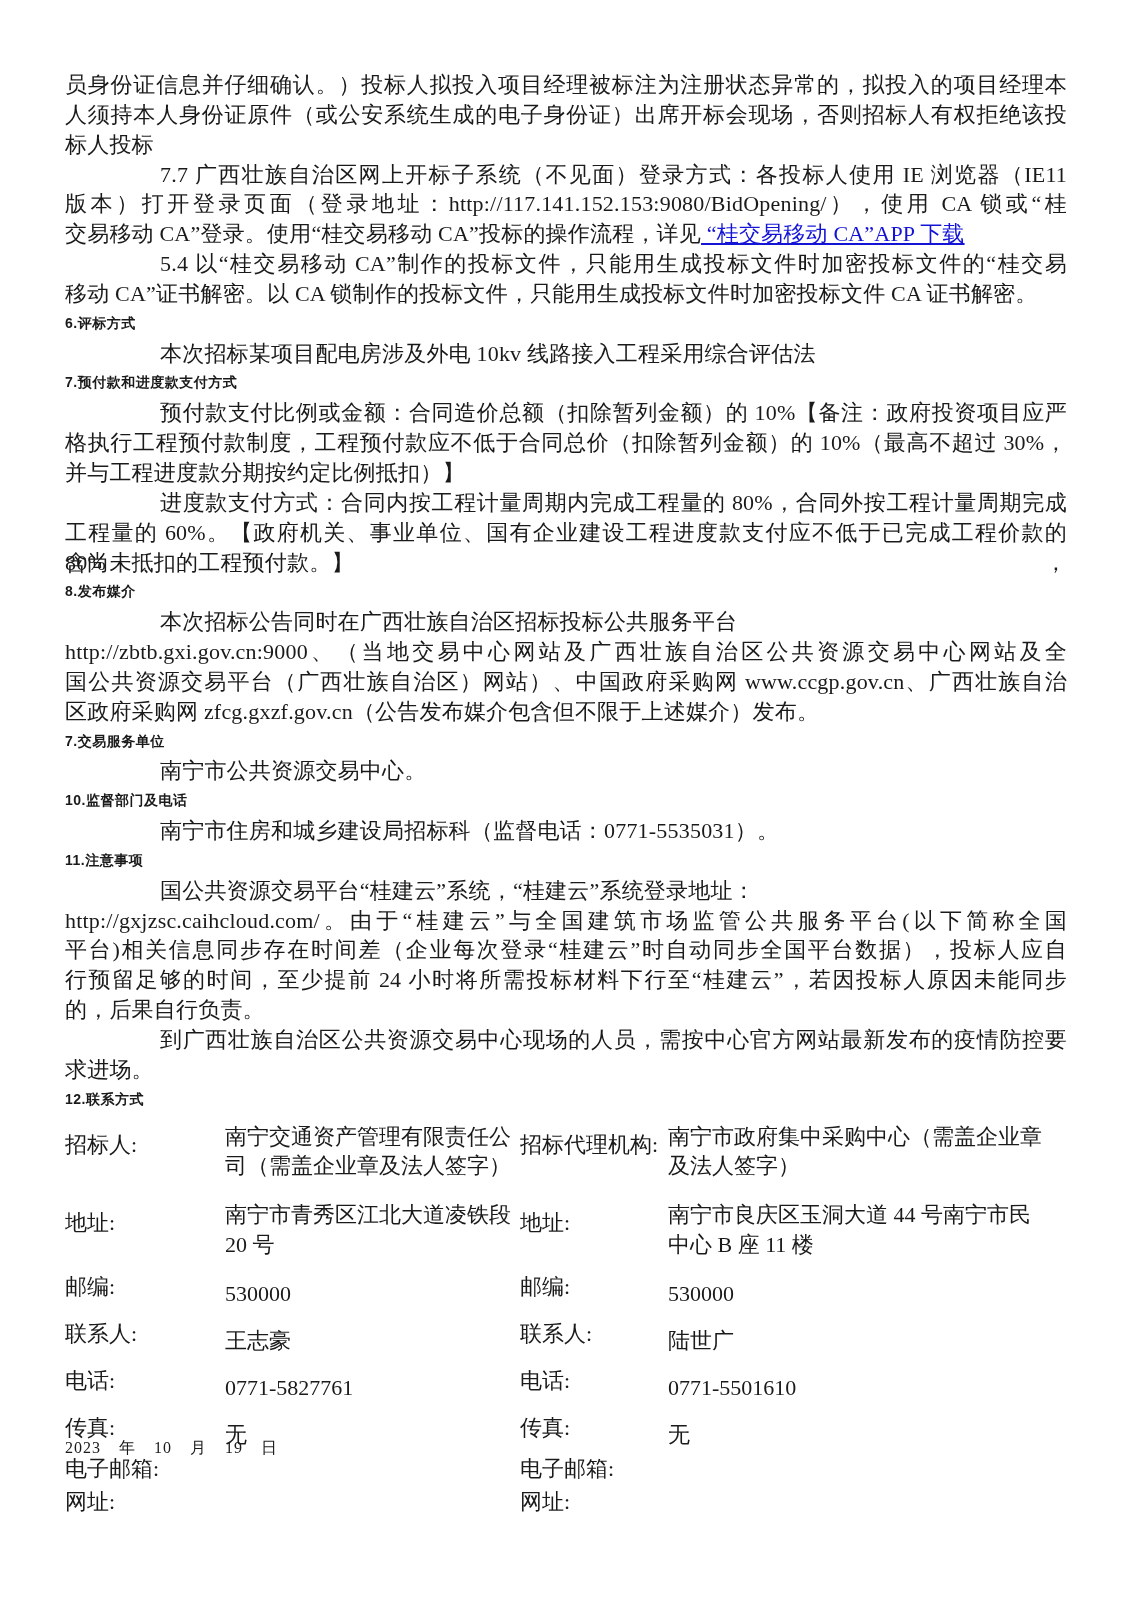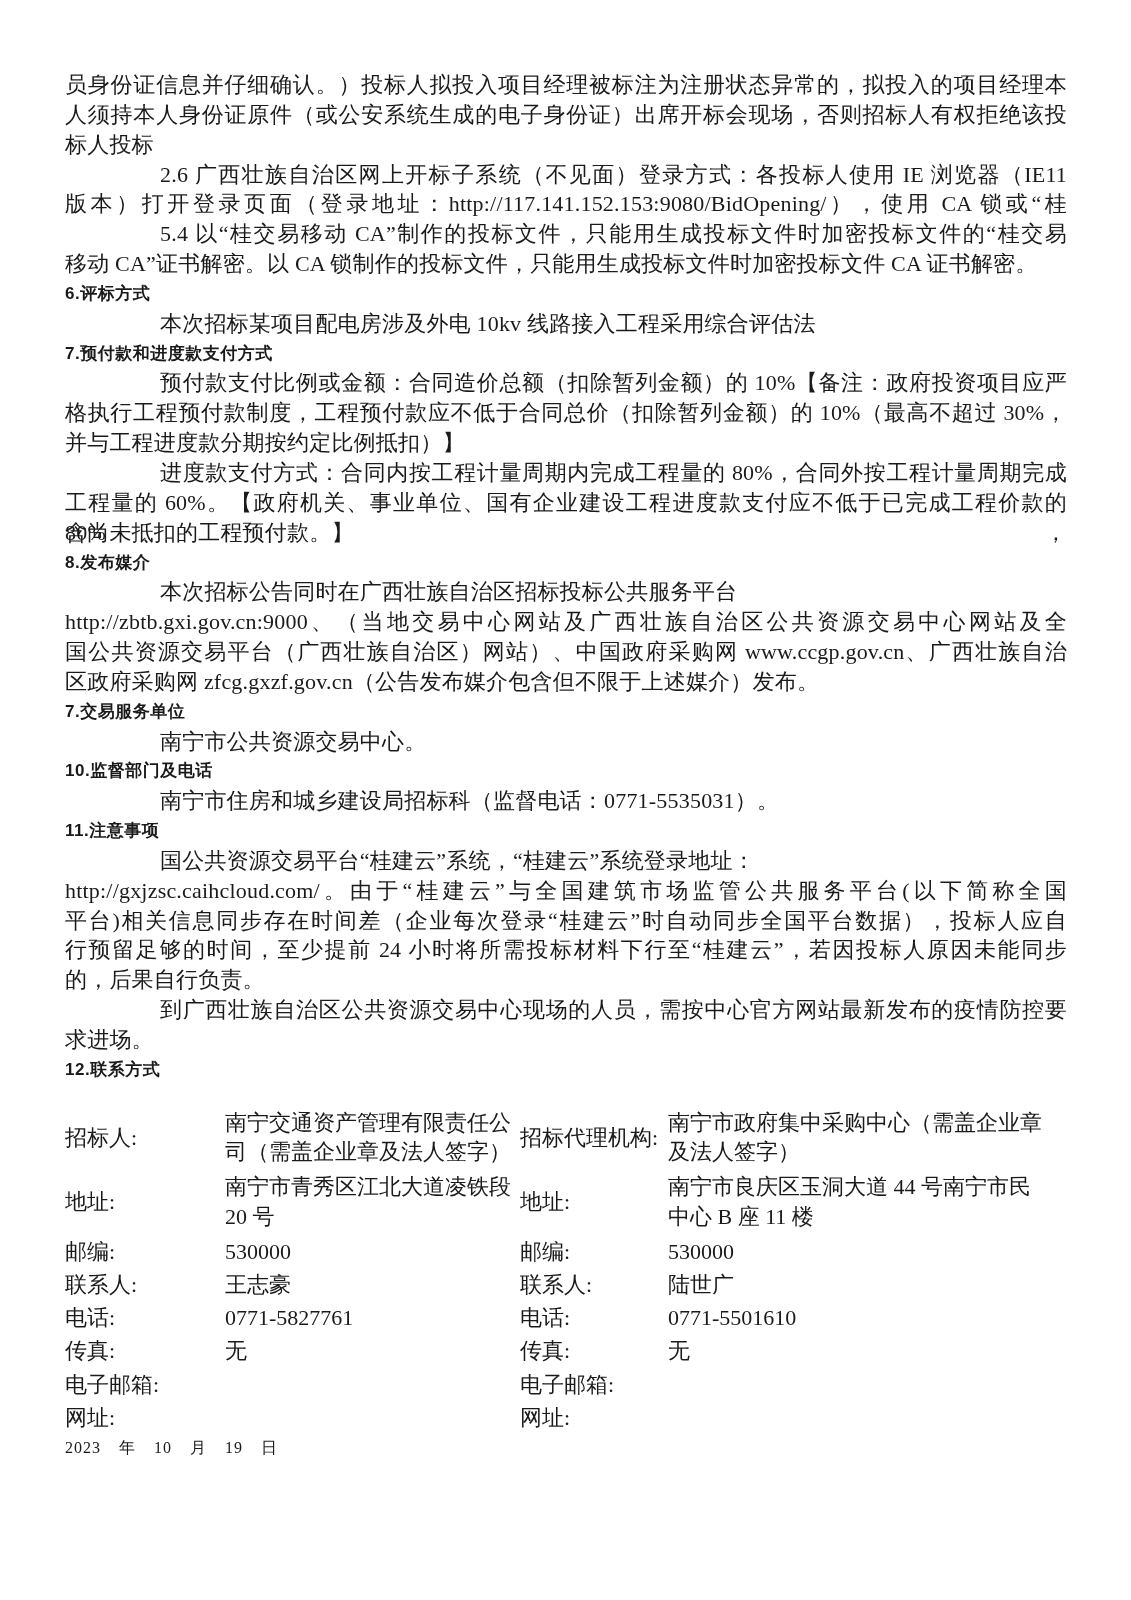--- a/index.html
+++ b/index.html
@@ -11,50 +11,51 @@
   }
   .docwrap{position:absolute;left:65px;top:70px;width:1002px;}
   .line{
     height:29.85px;line-height:29.85px;font-size:22px;
     letter-spacing:0.2px;white-space:normal;overflow:visible;
   }
   .line.ind{padding-left:95px;}
   .line.just{text-align:justify;text-align-last:justify;}
   .line.heading{
     font-family:"Liberation Sans","DejaVu Sans",sans-serif;
-    font-weight:700;font-size:17px;letter-spacing:0.5px;
+    font-weight:700;font-size:14px;letter-spacing:0.5px;
   }
   .doclink{color:var(--link);text-decoration:underline;cursor:pointer;}
   .contact{position:absolute;left:65px;top:1108px;width:1002px;display:flex;font-size:22px;}
   .ccol{display:flex;flex-direction:column;}
   .ccol-left{width:455px;}
   .ccol-right{width:547px;}
   .crow{display:flex;align-items:center;margin-bottom:4px;line-height:29.2px;}
   .crow.two{margin-bottom:6px;}
   .clabel{flex:none;text-align:left;}
   .ccol-left  .clabel{width:153px;}
   .ccol-right .clabel{width:141px;}
-  .cvalue{margin-left:7px;}
+  .cvalue{margin-left:7px;margin-top:14px;}
   .ccol-left  .cvalue{width:292px;}
   .ccol-right .cvalue{width:380px;}
   .dateline{
     position:absolute;left:65px;top:1438px;width:1002px;
     text-align:left;padding-right:4px;box-sizing:border-box;
     font-size:16px;word-spacing:13px;letter-spacing:1px;
   }
 </style>
 </head>
 <body style="background: rgb(255, 255, 255); color: rgb(26, 26, 26); --link: #1414d6;">
 
 <div class="docwrap">
     <div class="line just"><span>员身份证信息并仔细确认。）投标人拟投入项目经理被标注为注册状态异常的，拟投入的项目经理本</span></div>
     <div class="line just"><span>人须持本人身份证原件（或公安系统生成的电子身份证）出席开标会现场，否则招标人有权拒绝该投</span></div>
     <div class="line"><span>标人投标</span></div>
-    <div class="line just ind"><span>2.6 广西壮族自治区网上开标子系统（不见面）登录方式：各投标人使用 IE 浏览器（IE11</span></div>
+    <div class="line just ind"><span>7.7 广西壮族自治区网上开标子系统（不见面）登录方式：各投标人使用 IE 浏览器（IE11</span></div>
     <div class="line just"><span>版本）打开登录页面（登录地址：http://117.141.152.153:9080/BidOpening/），使用 CA 锁或“桂</span></div>
+    <div class="line"><span>交易移动 CA”登录。使用“桂交易移动 CA”投标的操作流程，详见</span><a class="doclink" href="#"> “桂交易移动 CA”APP 下载</a></div>
     <div class="line just ind"><span>5.4 以“桂交易移动 CA”制作的投标文件，只能用生成投标文件时加密投标文件的“桂交易</span></div>
     <div class="line"><span>移动 CA”证书解密。以 CA 锁制作的投标文件，只能用生成投标文件时加密投标文件 CA 证书解密。</span></div>
     <div class="line heading"><span>6.评标方式</span></div>
     <div class="line ind"><span>本次招标某项目配电房涉及外电 10kv 线路接入工程采用综合评估法</span></div>
     <div class="line heading"><span>7.预付款和进度款支付方式</span></div>
     <div class="line just ind"><span>预付款支付比例或金额：合同造价总额（扣除暂列金额）的 10%【备注：政府投资项目应严</span></div>
     <div class="line just"><span>格执行工程预付款制度，工程预付款应不低于合同总价（扣除暂列金额）的 10%（最高不超过 30%，</span></div>
     <div class="line"><span>并与工程进度款分期按约定比例抵扣）】</span></div>
     <div class="line just ind"><span>进度款支付方式：合同内按工程计量周期内完成工程量的 80%，合同外按工程计量周期完成</span></div>
     <div class="line just"><span>工程量的 60%。【政府机关、事业单位、国有企业建设工程进度款支付应不低于已完成工程价款的 80%，</span></div>

